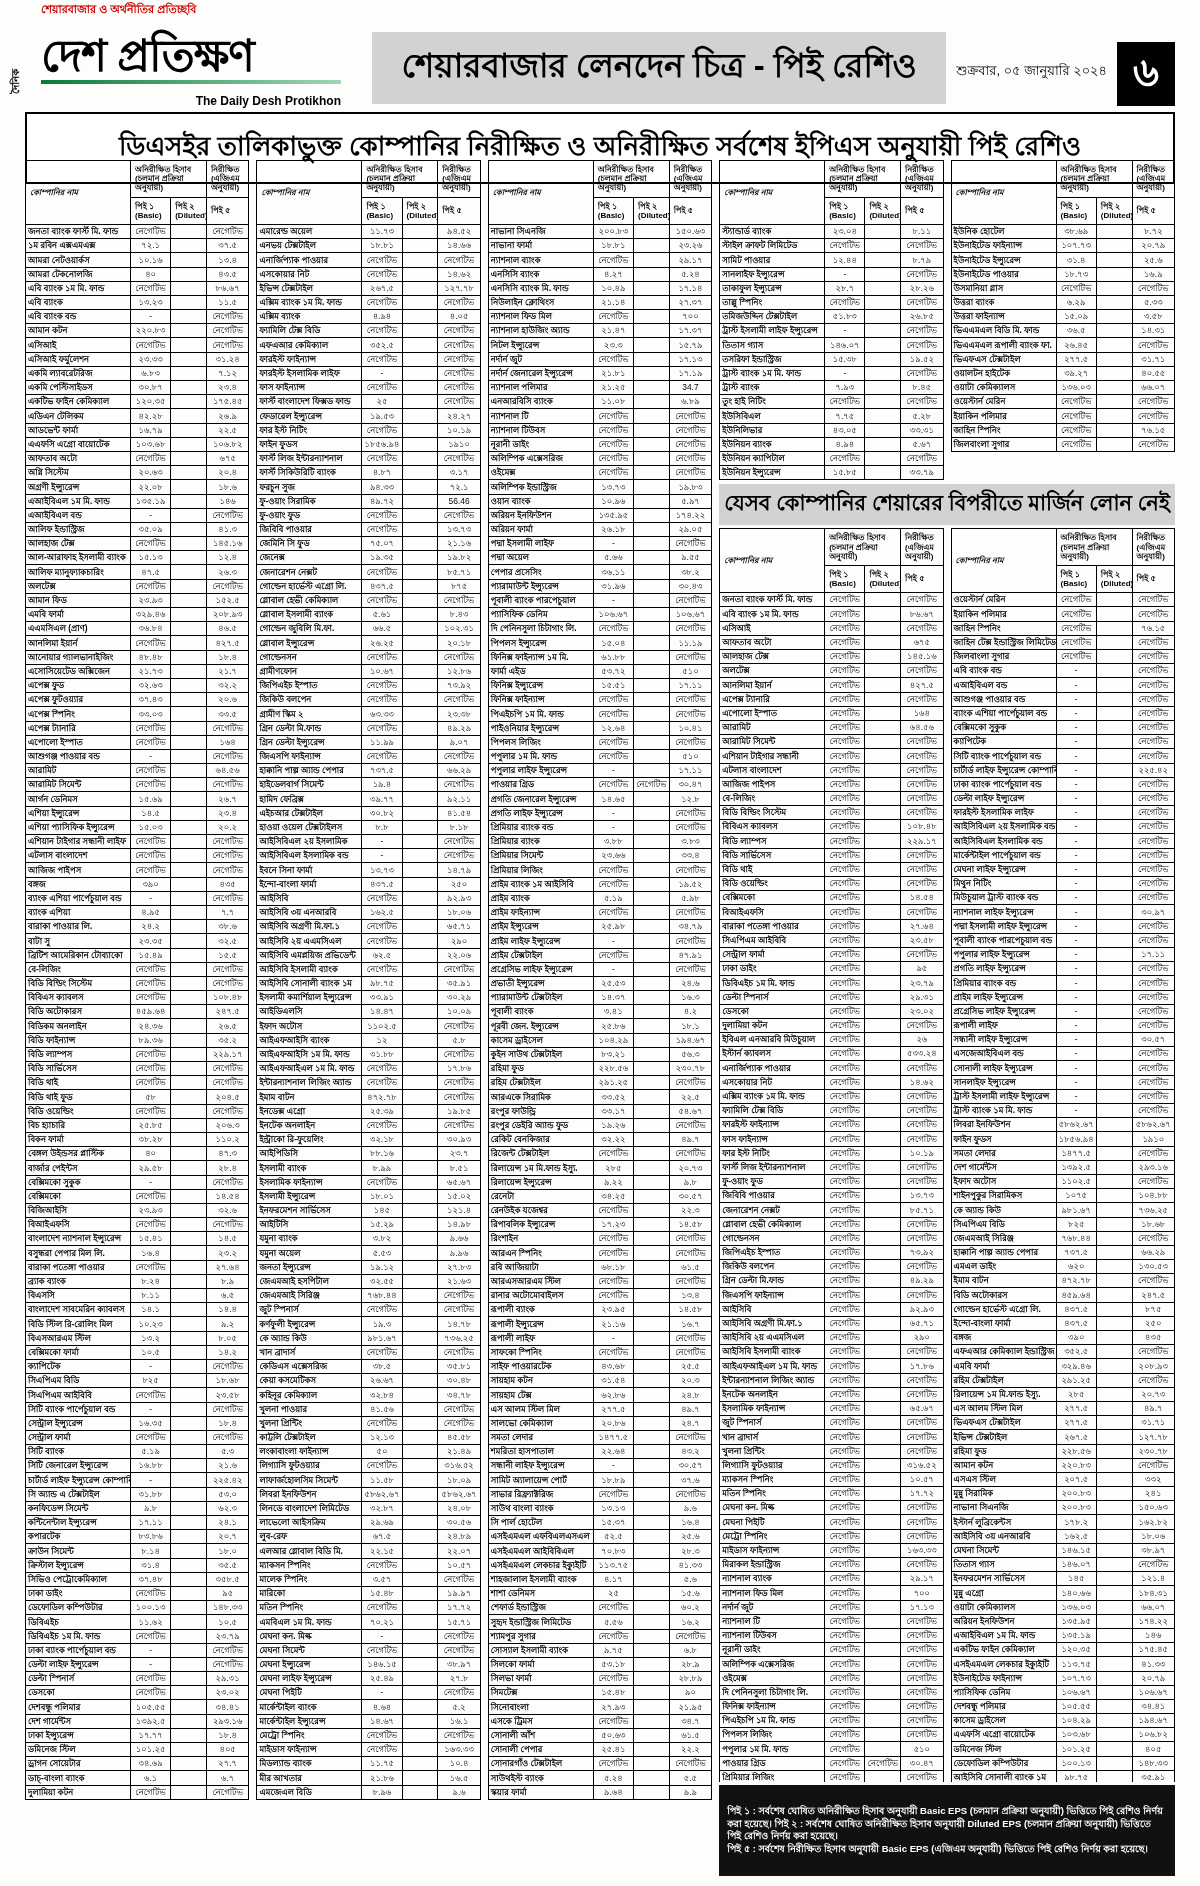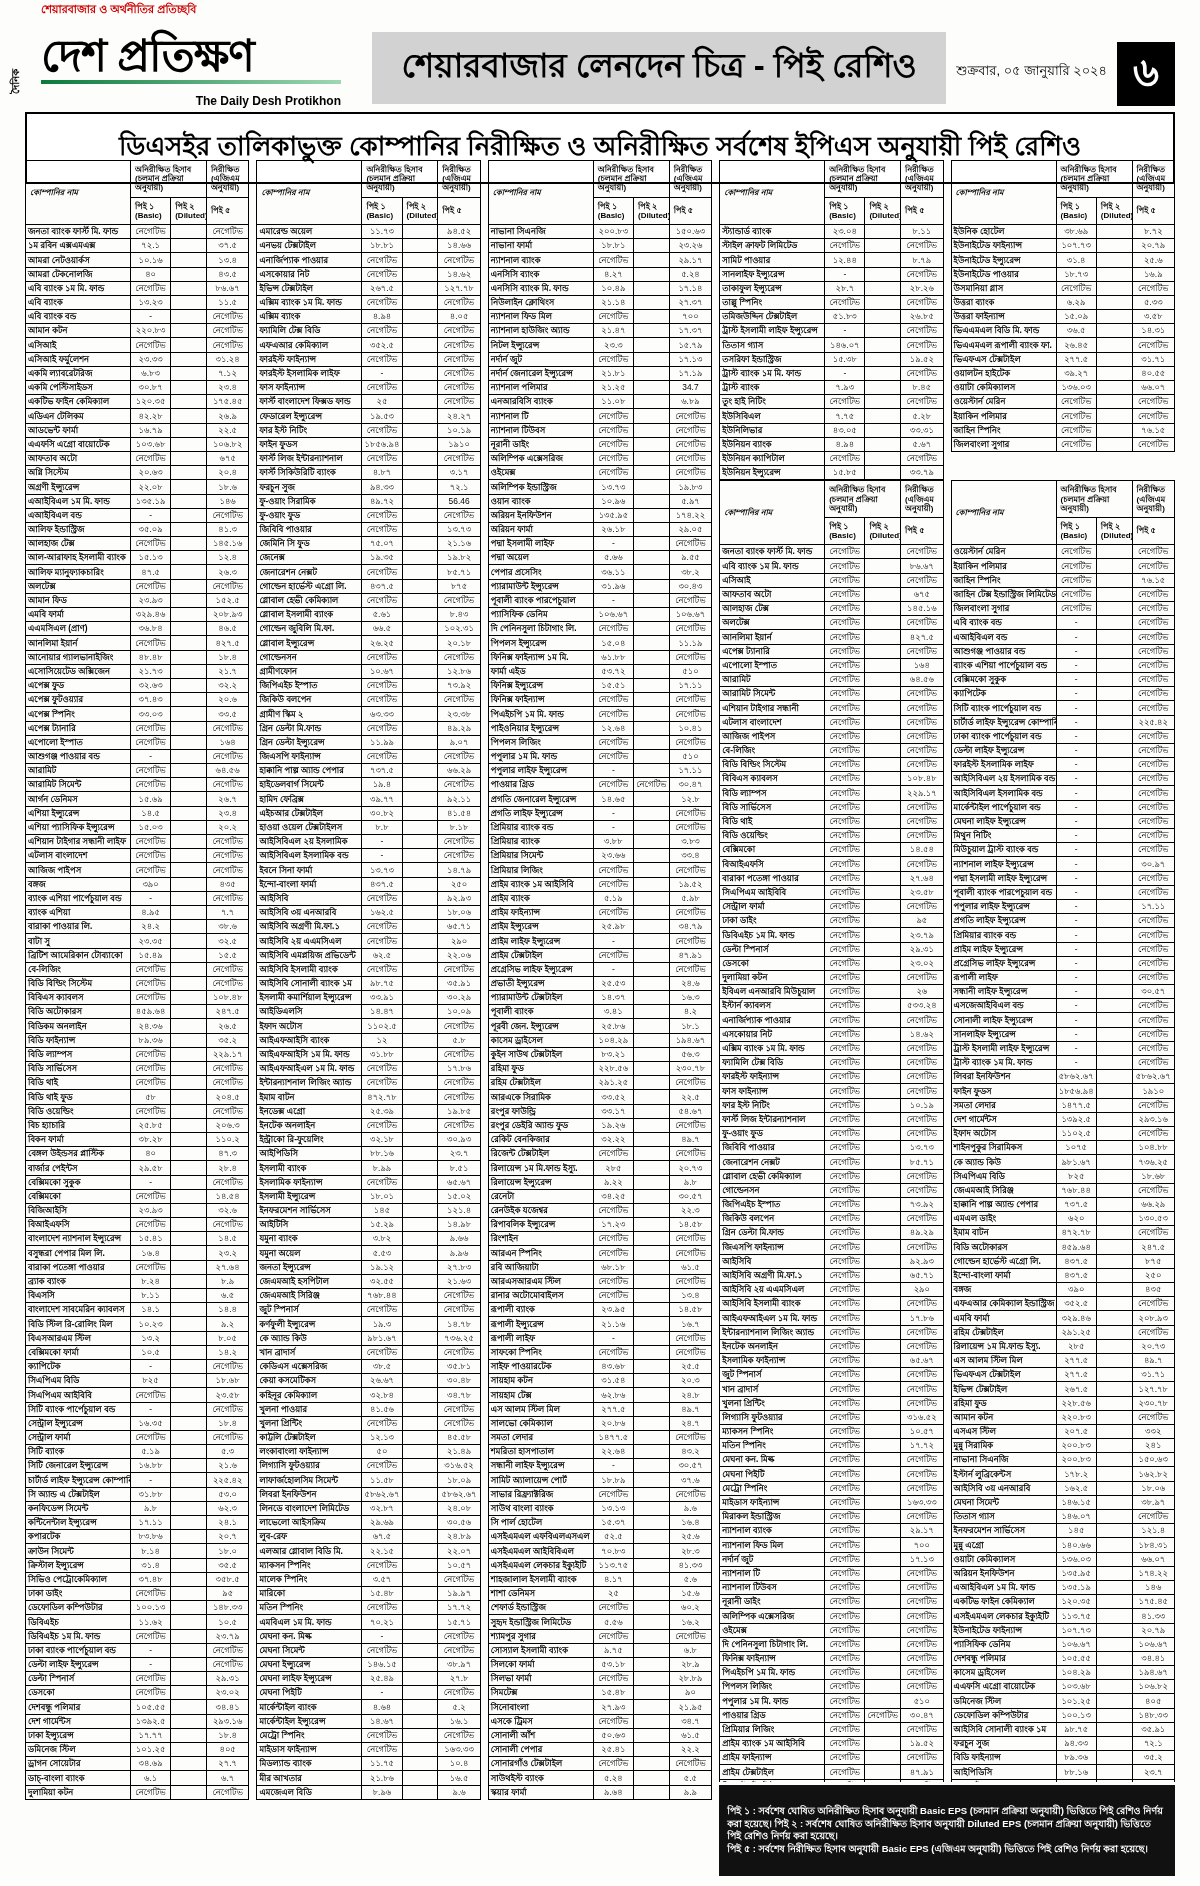--- a/index.html
+++ b/index.html
@@ -2385,20 +2385,21 @@
                   <td class="c-name">জিলবাংলা সুগার</td>
                   <td class="c-val">নেগেটিভ</td>
                   <td class="c-val"></td>
                   <td class="c-val">নেগেটিভ</td>
                 </tr>
               </tbody>
             </table>
         </div>
       </div>
 
+      <div class="margin-header">যেসব কোম্পানির শেয়ারের বিপরীতে মার্জিন লোন নেই</div>
 
       <div class="margin-tables">
         <div class="colwrap">
           <table class="ptable">
               <colgroup>
                 <col class="w-name">
                 <col class="w-pe1">
                 <col class="w-pe2">
                 <col class="w-pe5">
               </colgroup>

